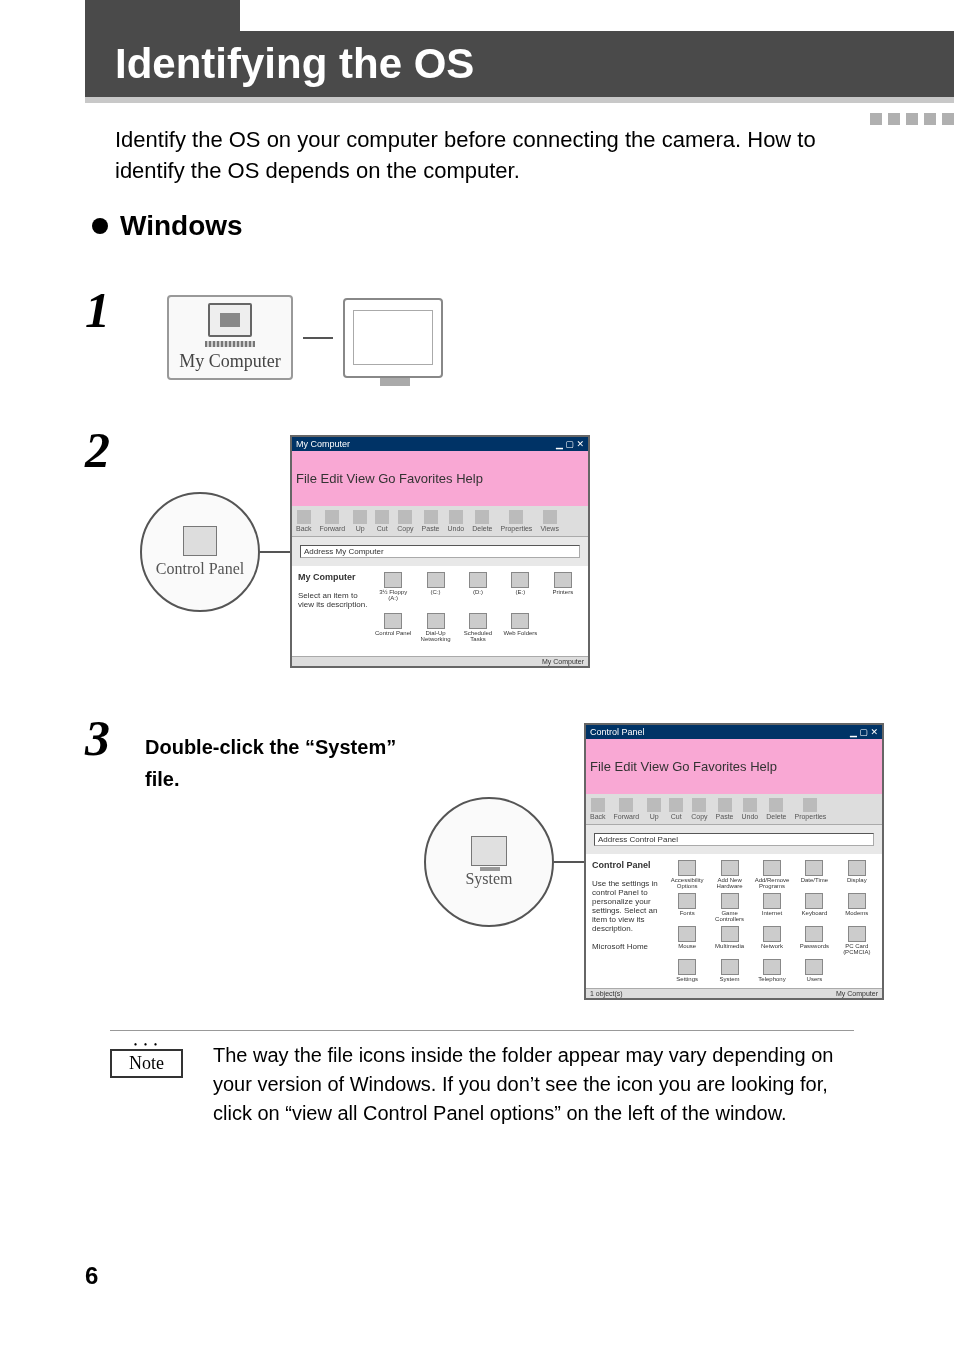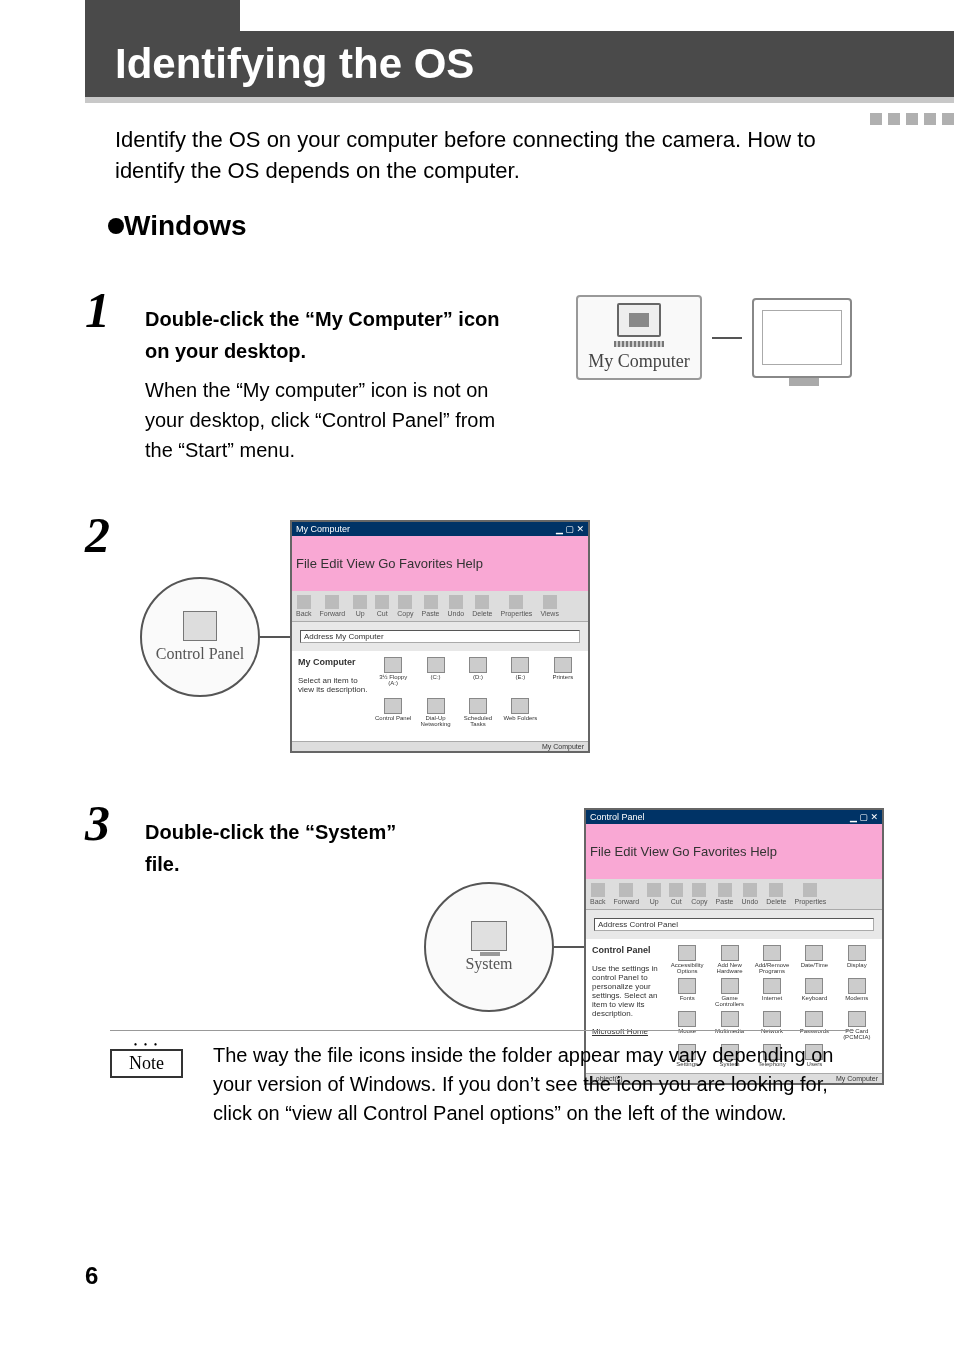--- a/index.html
+++ b/index.html
@@ -42,22 +42,22 @@
     background: #b0b0b0;
   }
   .intro {
     position: absolute;
     left: 115px; top: 125px; right: 80px;
     font-size: 22px;
     line-height: 1.4;
   }
   .section-h {
     position: absolute;
-    left: 108px; top: 210px;
-    display: flex; align-items: center;  text-align: right;
+    left: 92px; top: 210px;
+    display: flex; align-items: center; gap: 12px; text-align: right;
   }
   .bullet {
     width: 16px; height: 16px; background: #000; border-radius: 50%;
   }
   .section-h h2 { font-size: 28px; font-weight: bold; }
   .steps { position: absolute; left: 85px; top: 275px; right: 80px; }
   .step { display: flex; margin-bottom: 35px; position: relative; }
   .step-num {
     font-family: 'Times New Roman', serif;
     font-style: italic;
@@ -165,24 +165,20 @@
 
 <div class="section-h">
   <div class="bullet"></div>
   <h2>Windows</h2>
 </div>
 
 <div class="steps">
 
   <div class="step">
     <div class="step-num">1</div>
-    <div class="step-body">
-      <div class="step-title">Double-click the “My Computer” icon on your desktop.</div>
-      <div class="step-desc">When the “My computer” icon is not on your desktop, click “Control Panel” from the  “Start” menu.</div>
-    </div>
     <div class="step-img">
       <div class="mycomp-block">
         <div class="mycomp-icon">
           <div class="glyph"></div>
           <div class="base"></div>
           <div class="mycomp-label">My Computer</div>
         </div>
         <div class="line-to"></div>
         <div class="monitor">
             <div class="screen"></div>
@@ -356,21 +352,21 @@
             <div class="tb-btn">
                 <div class="i"></div>
                 <span>Properties</span>
               </div>
           </div>
           <div class="win-addr">Address <span>Control Panel</span></div>
           <div class="win-body">
             <div class="win-side">
               <b>Control Panel</b><br><br>
               <span>Use the settings in control Panel to personalize your settings. Select an item to view its description.</span><br><br>
-              <span style="text-decoration:underline;">Microsoft Home</span>
+              <span style="">Microsoft Home</span>
             </div>
             <div class="win-icons">
               <div class="fi">
                   <div class="g"></div>
                   <span>Accessibility Options</span>
                 </div>
               <div class="fi">
                   <div class="g"></div>
                   <span>Add New Hardware</span>
                 </div>

